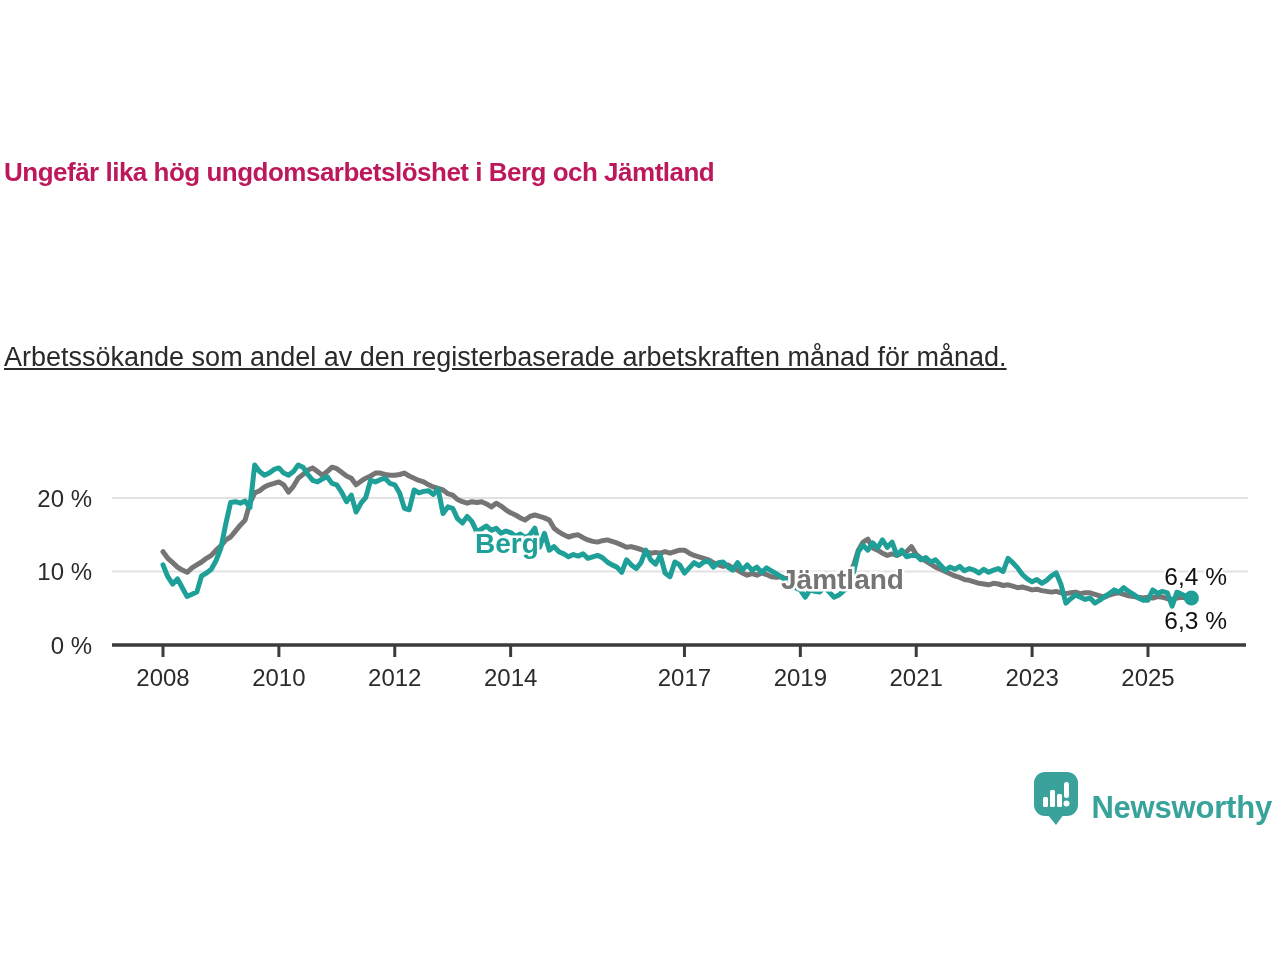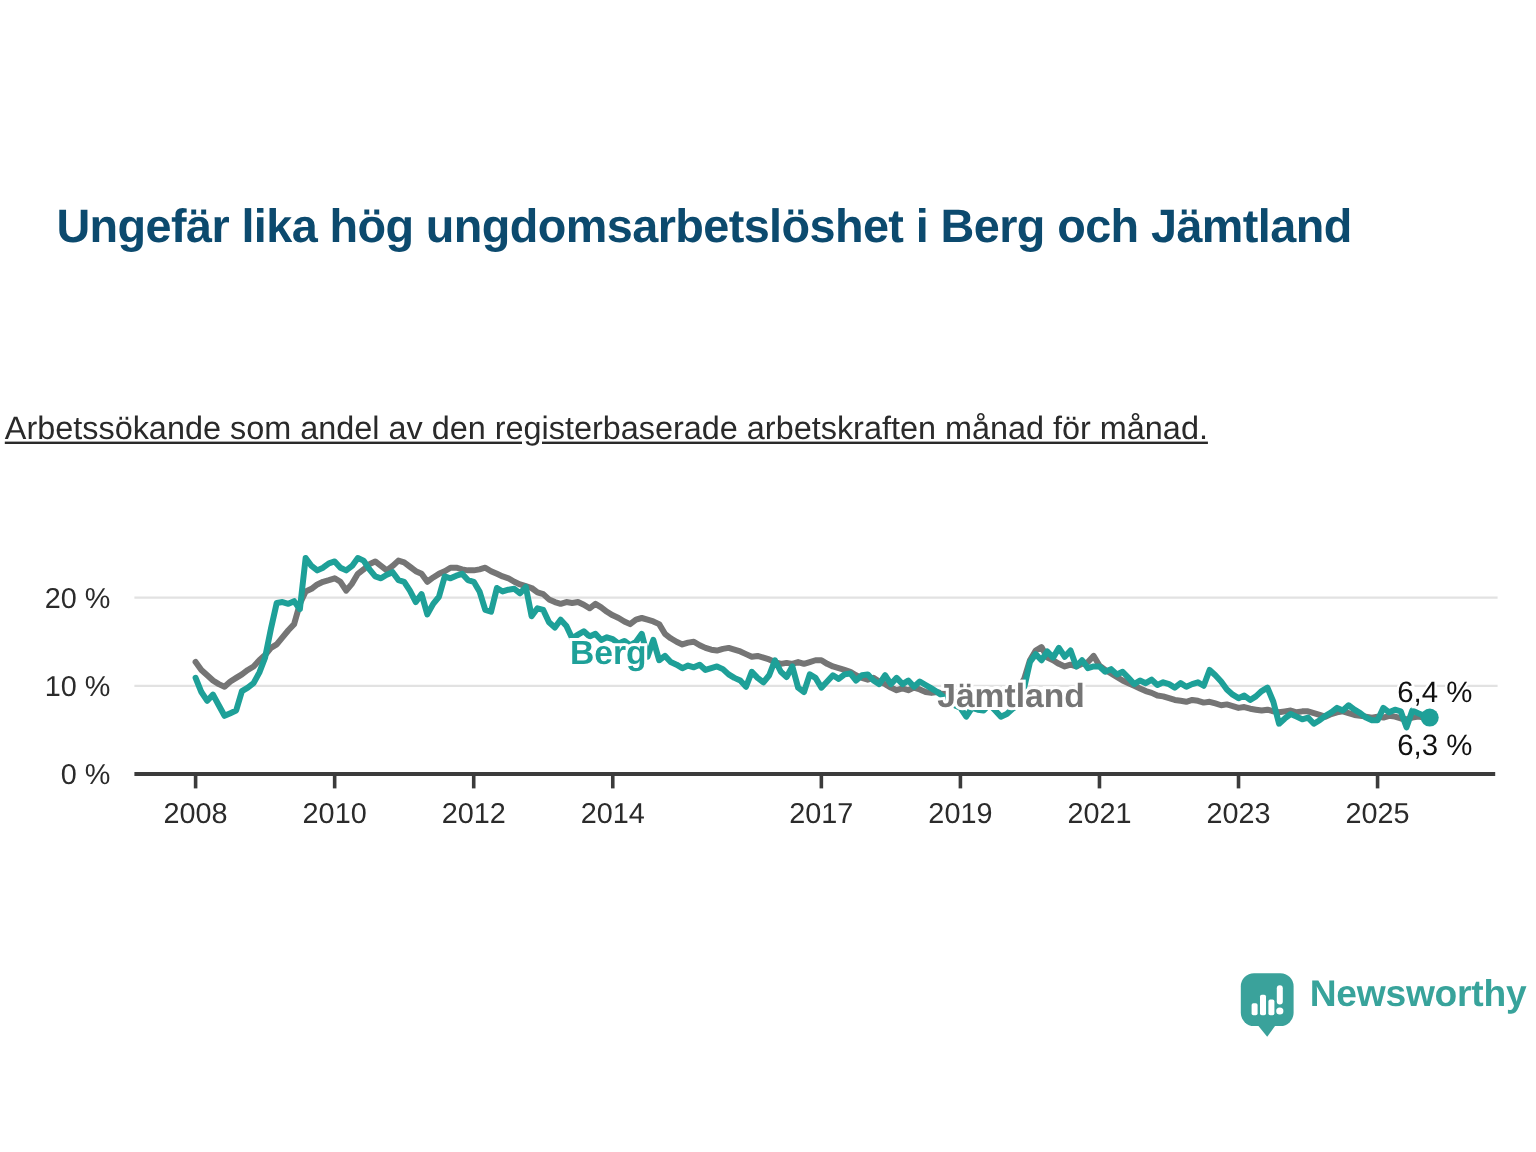--- a/index.html
+++ b/index.html
@@ -2,31 +2,31 @@
 <html><head>
 <meta charset="utf-8">
 <style>
   html,body{margin:0;padding:0;}
   body{
     width:1280px;height:960px;background:#ffffff;position:relative;overflow:hidden;
     font-family:"Liberation Sans","DejaVu Sans",sans-serif;
   }
   .title{
     position:absolute;left:4px;top:140px;width:1130px;
-    font-size:39px;font-weight:bold;line-height:1.23;color:#0c4a6e;letter-spacing:-0.5px;margin-left:43px;
+    font-size:26px;font-weight:bold;line-height:1.23;color:#be185d;letter-spacing:-0.5px;
   }
   .subtitle{
     position:absolute;left:4px;top:308px;width:1175px;
     font-size:27px;font-weight:400;line-height:1.67;color:#2a2a2a;text-decoration:underline;
   }
   #chart-svg{position:absolute;left:0;top:420px;}
   #chart-svg text{font-family:"Liberation Sans","DejaVu Sans",sans-serif;}
   .logo{
-    position:absolute;right:8px;top:810px;height:56px;
-    display:flex;align-items:flex-start;gap:11px;
+    position:absolute;right:8px;top:770px;height:56px;
+    display:flex;align-items:flex-end;gap:11px;
   }
   .logo-text{
     font-size:31px;font-weight:600;color:#38a39b;letter-spacing:-0.2px;
   }
 </style>
 </head>
 <body>
 
 <h1 class="title">Ungefär lika hög ungdomsarbetslöshet i Berg och Jämtland</h1>
 <p class="subtitle">Arbetssökande som andel av den registerbaserade arbetskraften månad för månad.</p>

